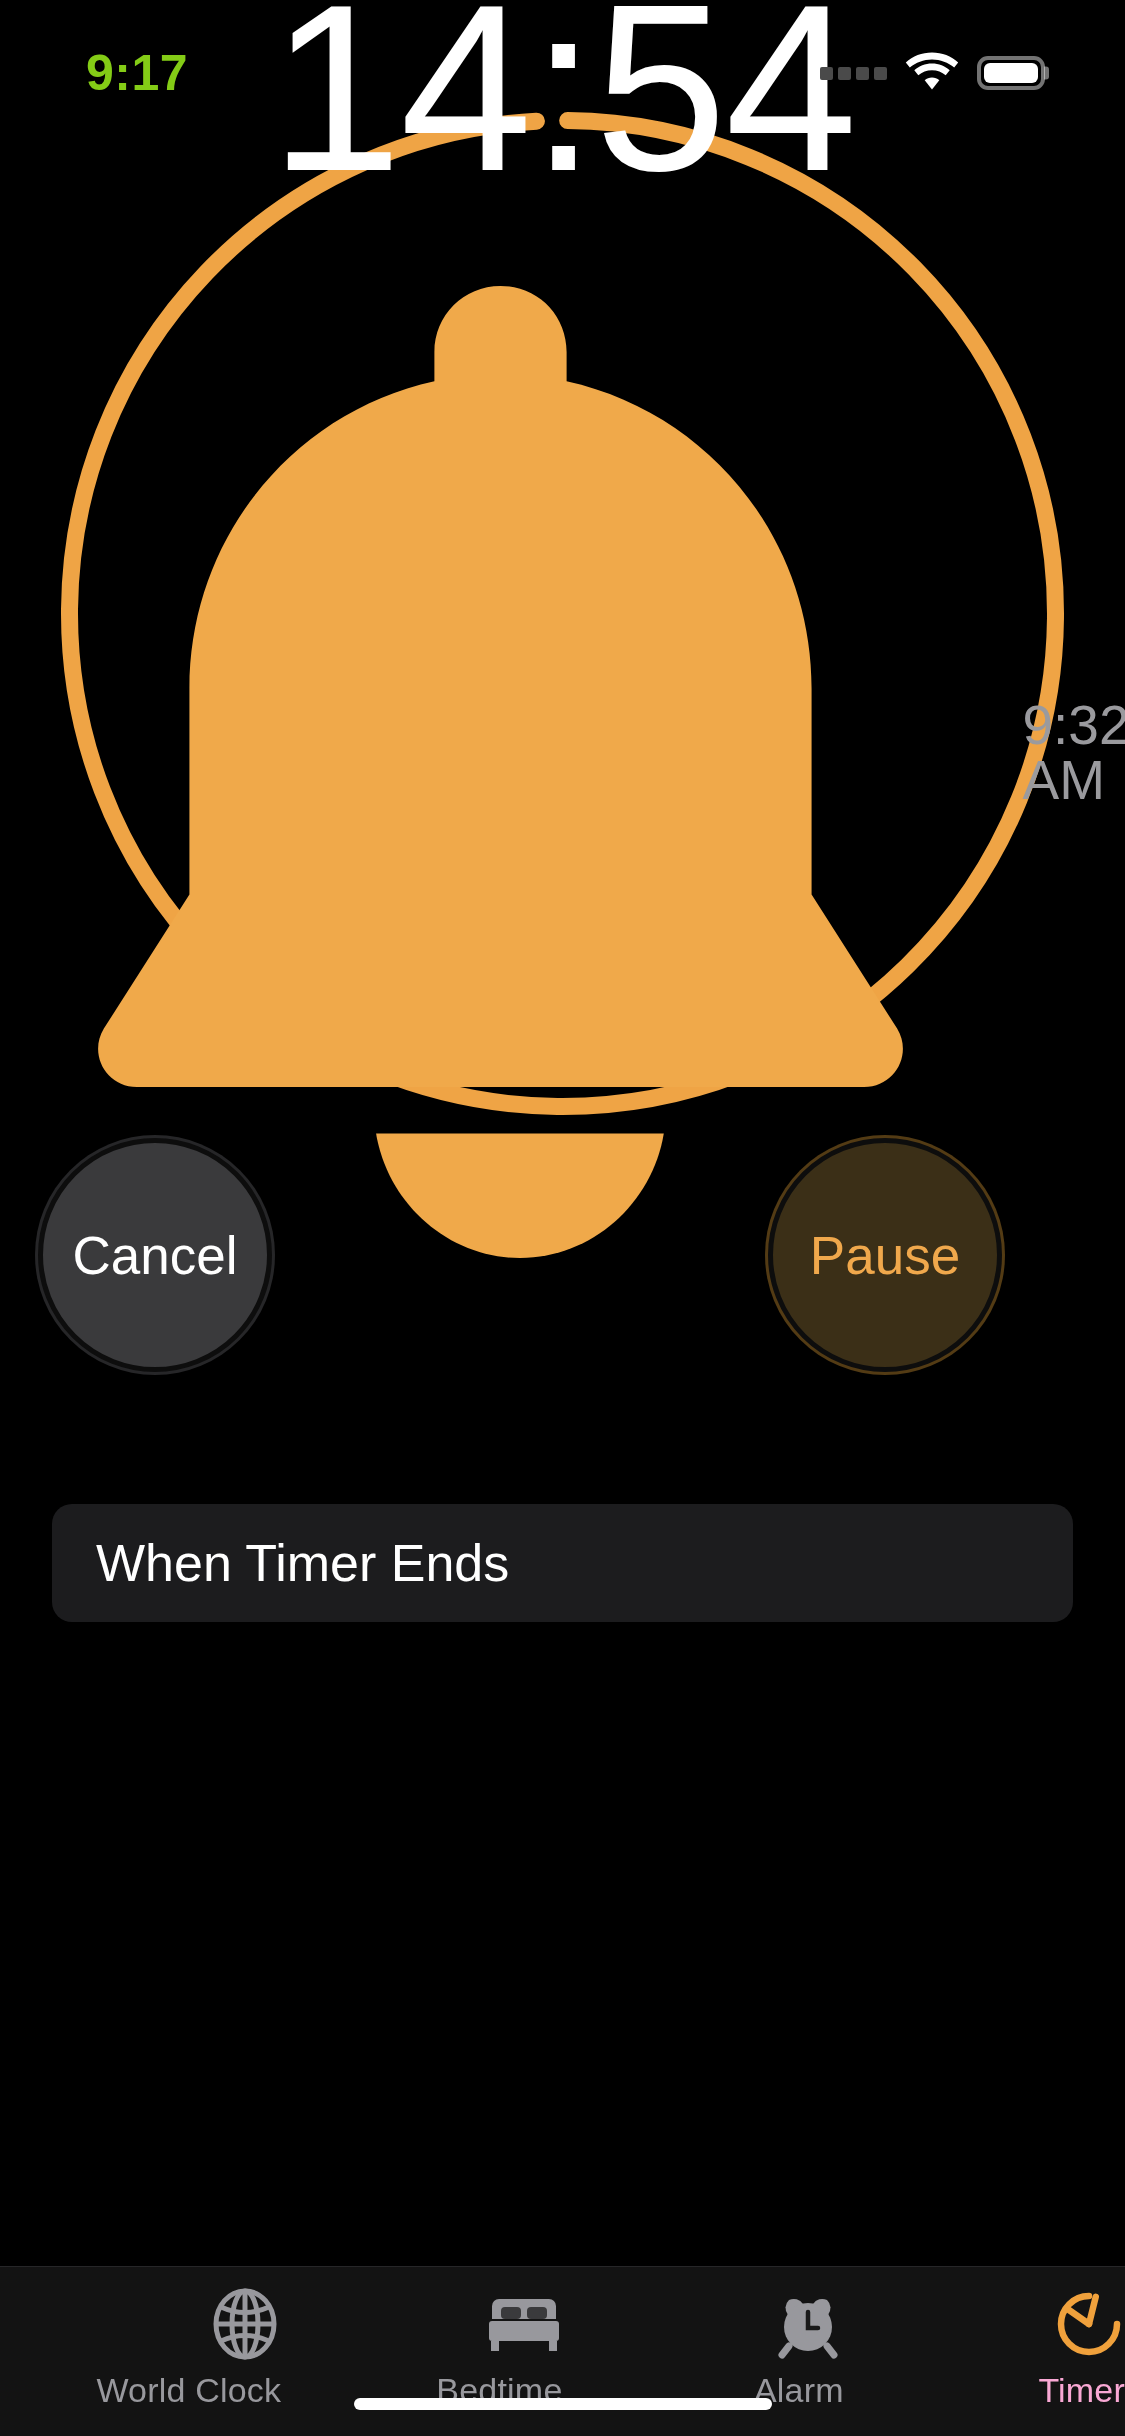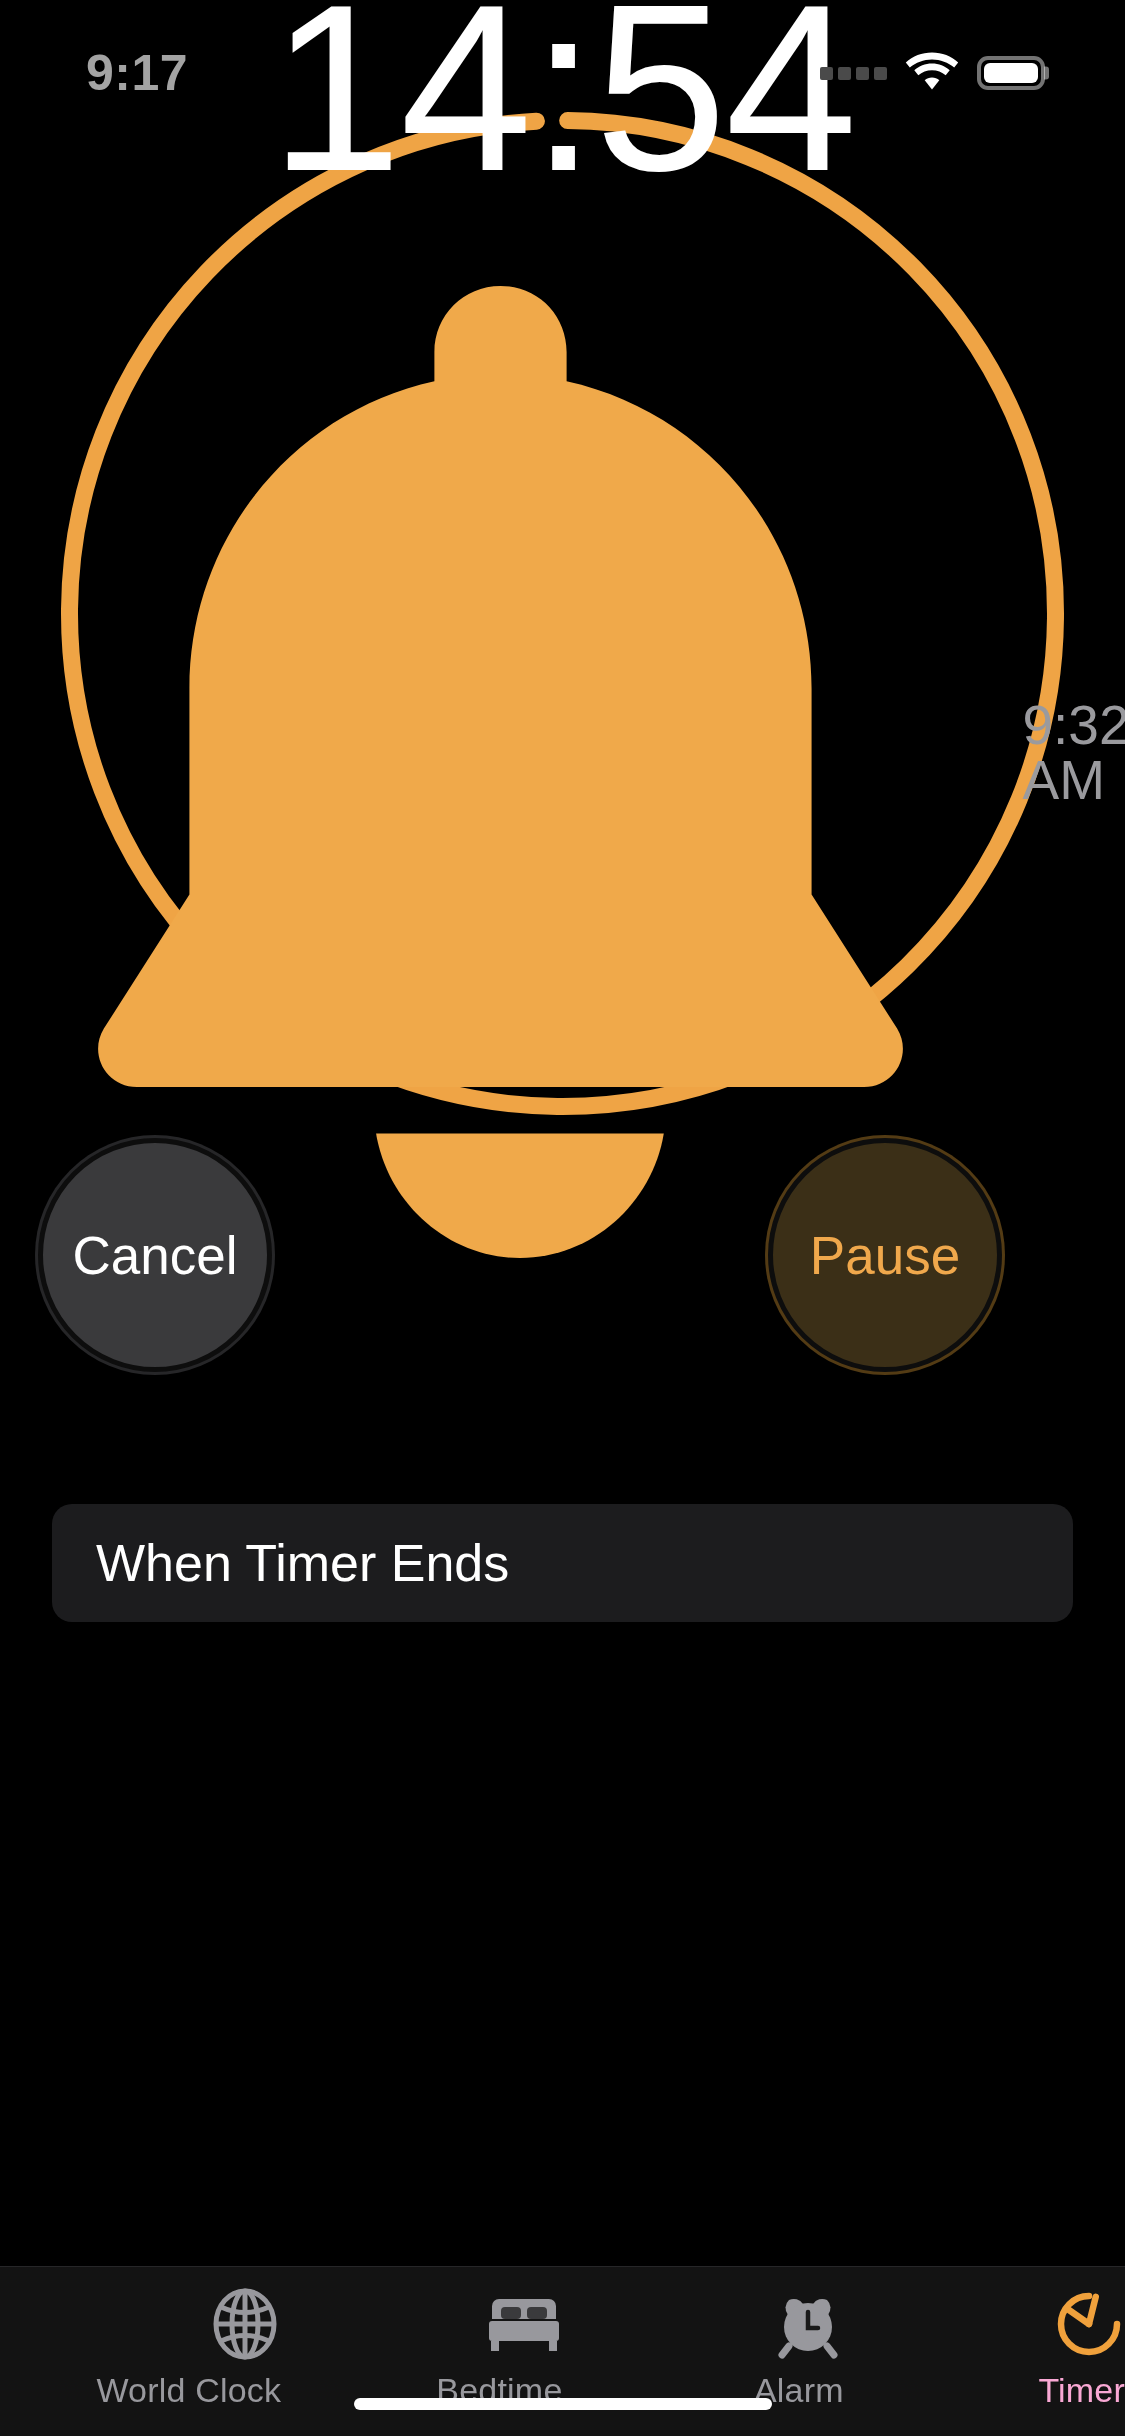--- a/index.html
+++ b/index.html
@@ -23,21 +23,21 @@
     width: 1125px;
     height: 132px;
     display: flex;
     align-items: center;
     justify-content: space-between;
     padding: 0 80px 0 86px;
     box-sizing: border-box;
     z-index: 30;
   }
   .status-time {
-    color: #a3a3a3;
+    color: #84cc16;
     font-size: 50px;
     font-weight: 600;
     letter-spacing: 0.5px;
     line-height: 1;
     padding-top: 14px;
   }
   .status-right {
     display: flex;
     align-items: center;
     gap: 18px;

